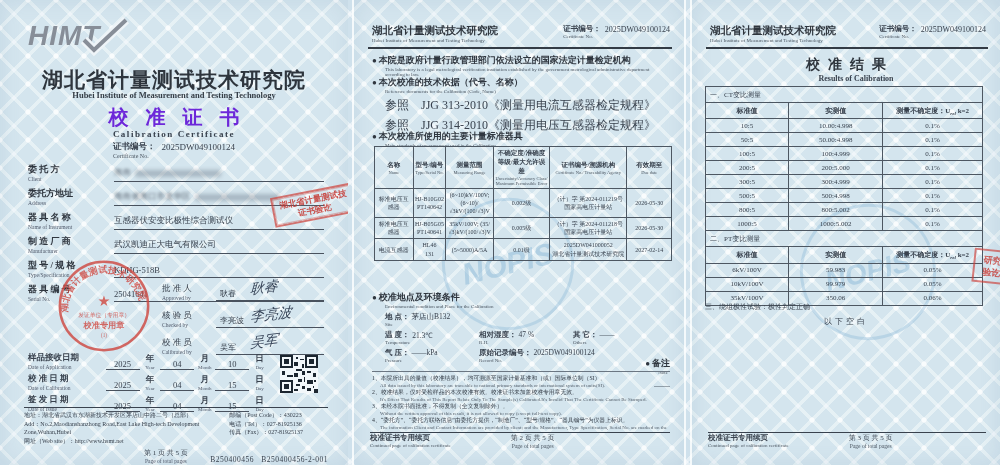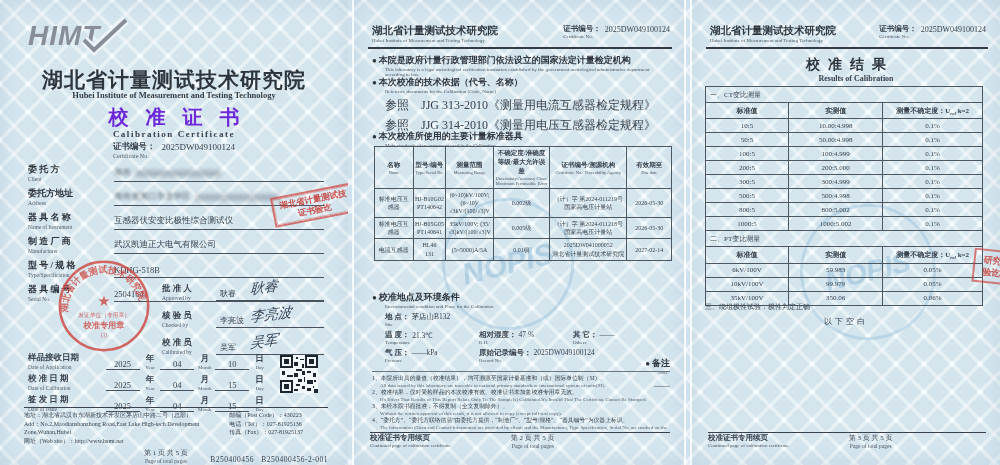--- a/index.html
+++ b/index.html
@@ -53,21 +53,21 @@
   .flabel .en { font-size:5.5px; color:#50596a; }
   .fvalue { flex:1; border-bottom:1px solid #49525e; text-align:left; font-size:8.5px;
             padding-bottom:2px; min-height:13px; }
   .blurtext { filter: blur(1.4px); color:#59636f; }
   .blurbar { display:inline-block; width:86px; height:7px; margin-left:4px; border-radius:2px;
              background: rgba(95,108,124,.38); filter: blur(2px); vertical-align:middle; }
 
   .sigs { position:absolute; top:274px; left:162px; right:24px; }
   .sigrow { display:flex; align-items:flex-end; height:27px; position:relative; }
   .siglabel { width:54px; }
-  .siglabel .cn { font-size:8.5px; font-weight:bold; display:flex; justify-content:space-between; width:44px; }
+  .siglabel .cn { font-size:8.5px; font-weight:normal; display:flex; justify-content:space-between; width:44px; }
   .siglabel .en { font-size:5.5px; color:#50596a; }
   .sigline { flex:1; border-bottom:1px solid #49525e; position:relative; height:24px; }
   .printed { position:absolute; left:4px; bottom:1px; font-size:8px; }
   .hand { position:absolute; left:34px; bottom:3px; font-size:14px; font-style:italic;
           color:#39465a; transform: rotate(-7deg) skewX(-10deg); letter-spacing:0px; font-family:"DejaVu Serif",serif; }
 
   .seal-svg { position:absolute; left:56px; top:258px; opacity:.82; }
 
   .dates { position:absolute; top:352px; left:28px; width:242px; }
   .drow { display:flex; align-items:flex-end; margin-bottom:3px; }

